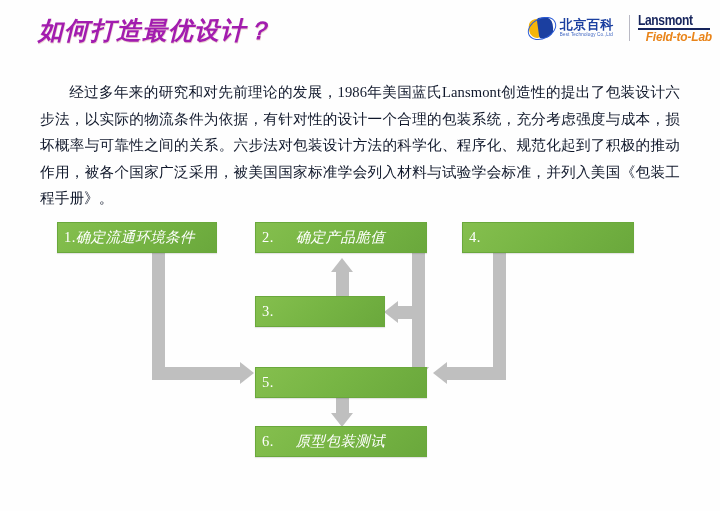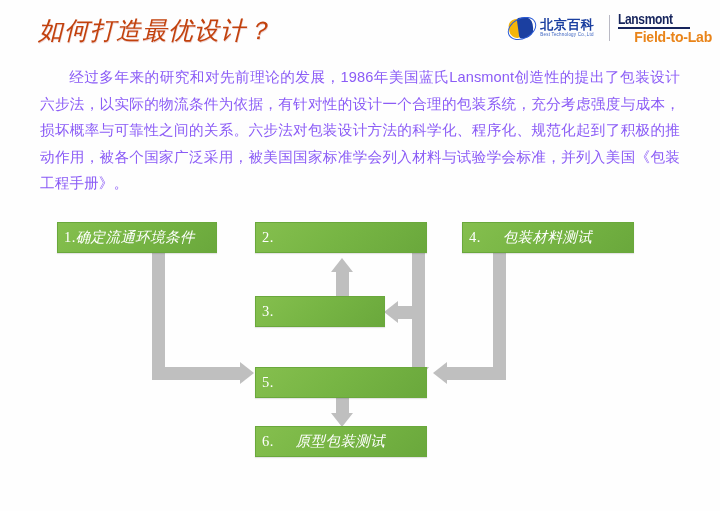--- a/index.html
+++ b/index.html
@@ -22,22 +22,22 @@
     background: #fefefe;
   }
 
   
   .slide-title {
     position: absolute;
     left: 38px;
     top: 14px;
     font-size: 25px;
     font-style: italic;
-    font-weight: 400;
-    color: #c2410c;
+    font-weight: 700;
+    color: #a21caf;
     letter-spacing: 1px;
     font-family: "Liberation Serif", "DejaVu Serif", serif;
     white-space: nowrap;
     text-shadow: 0.5px 0.5px 0 rgba(200,120,120,0.35);
   }
 
   .logos {
     position: absolute;
     right: 8px;
     top: 11px;
@@ -126,41 +126,42 @@
     transform-origin: left center;
     white-space: nowrap;
   }
   .lansmont-rule {
     width: 72px;
     height: 2px;
     background: #16245c;
     margin: 1px 0 1px 0;
   }
   .lansmont-tag {
-    font-size: 14px;
+    font-size: 12px;
     font-weight: bold;
+    font-style: italic;
     color: #e98419;
     font-family: "Liberation Sans", sans-serif;
     letter-spacing: -0.2px;
-    margin-left: 16px;
+    margin-left: 8px;
     white-space: nowrap;
   }
 
   
   .body-text {
     position: absolute;
     left: 40px;
-    top: 64px;
+    top: 79px;
     width: 640px;
     font-size: 14.6px;
     line-height: 26.5px;
-    color: #8b5cf6;
+    color: #0f172a;
     text-align: justify;
     text-indent: 2em;
-    font-family: Liberation Sans, sans-serif;
+    font-family: Liberation Serif, serif;
     letter-spacing: 0.1px;
   }
 
   
   .diagram {
     position: absolute;
     left: 0;
     top: 200px;
     width: 720px;
     height: 290px;
@@ -275,25 +276,25 @@
     <div class="conn" style="left:336px; top:198px; width:13px; height:15px;"></div>
     <div class="arrow-head ah-down" style="left:331px; top:213px;"></div>
 
     <div class="node pad-none" style="left:57px; top:22px; width:160px; height:31px;">
       <span class="num">1.</span>
       <span class="lbl">确定流通环境条件</span>
     </div>
 
     <div class="node pad-wide" style="left:255px; top:22px; width:172px; height:31px;">
       <span class="num">2.</span>
+      <span class="lbl">确定产品脆值</span>
     </div>
 
     <div class="node pad-wide" style="left:462px; top:22px; width:172px; height:31px;">
       <span class="num">4.</span>
-      <span class="lbl">包装材料测试</span>
     </div>
 
     <div class="node pad-none" style="left:255px; top:96px; width:130px; height:31px;">
       <span class="num">3.</span>
     </div>
 
     <div class="node pad-wide" style="left:255px; top:167px; width:172px; height:31px;">
       <span class="num">5.</span>
     </div>
 

